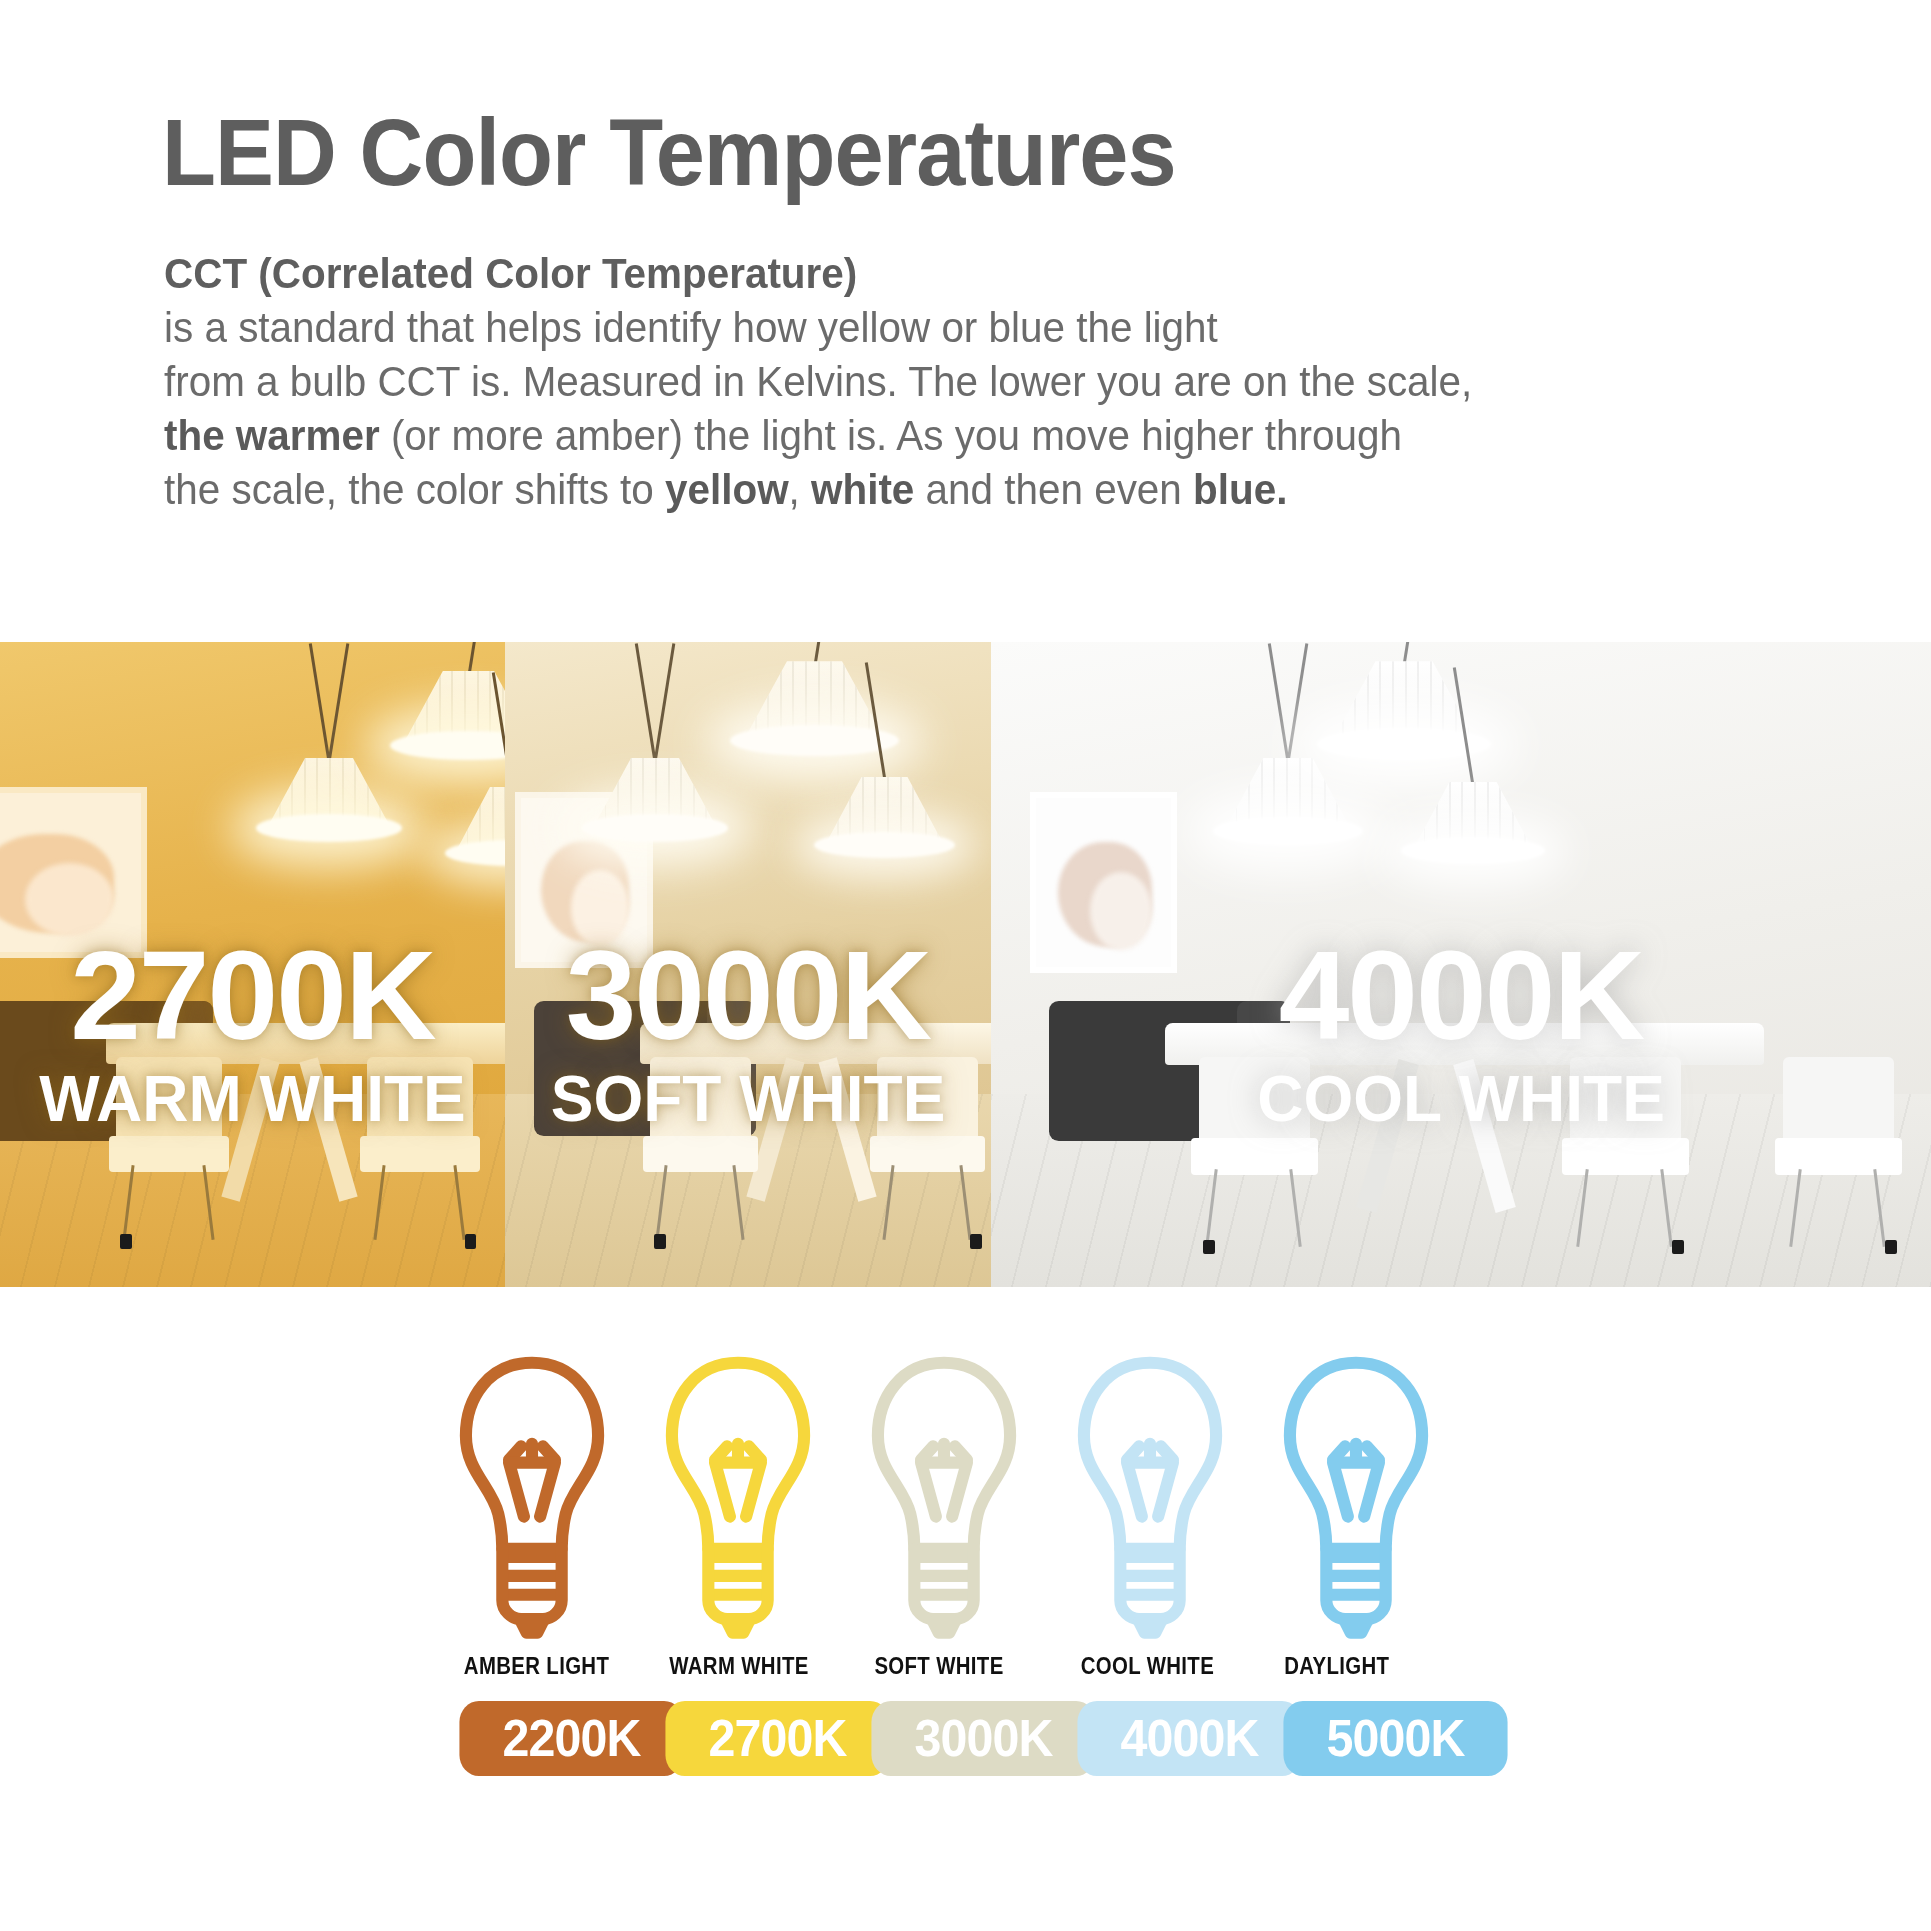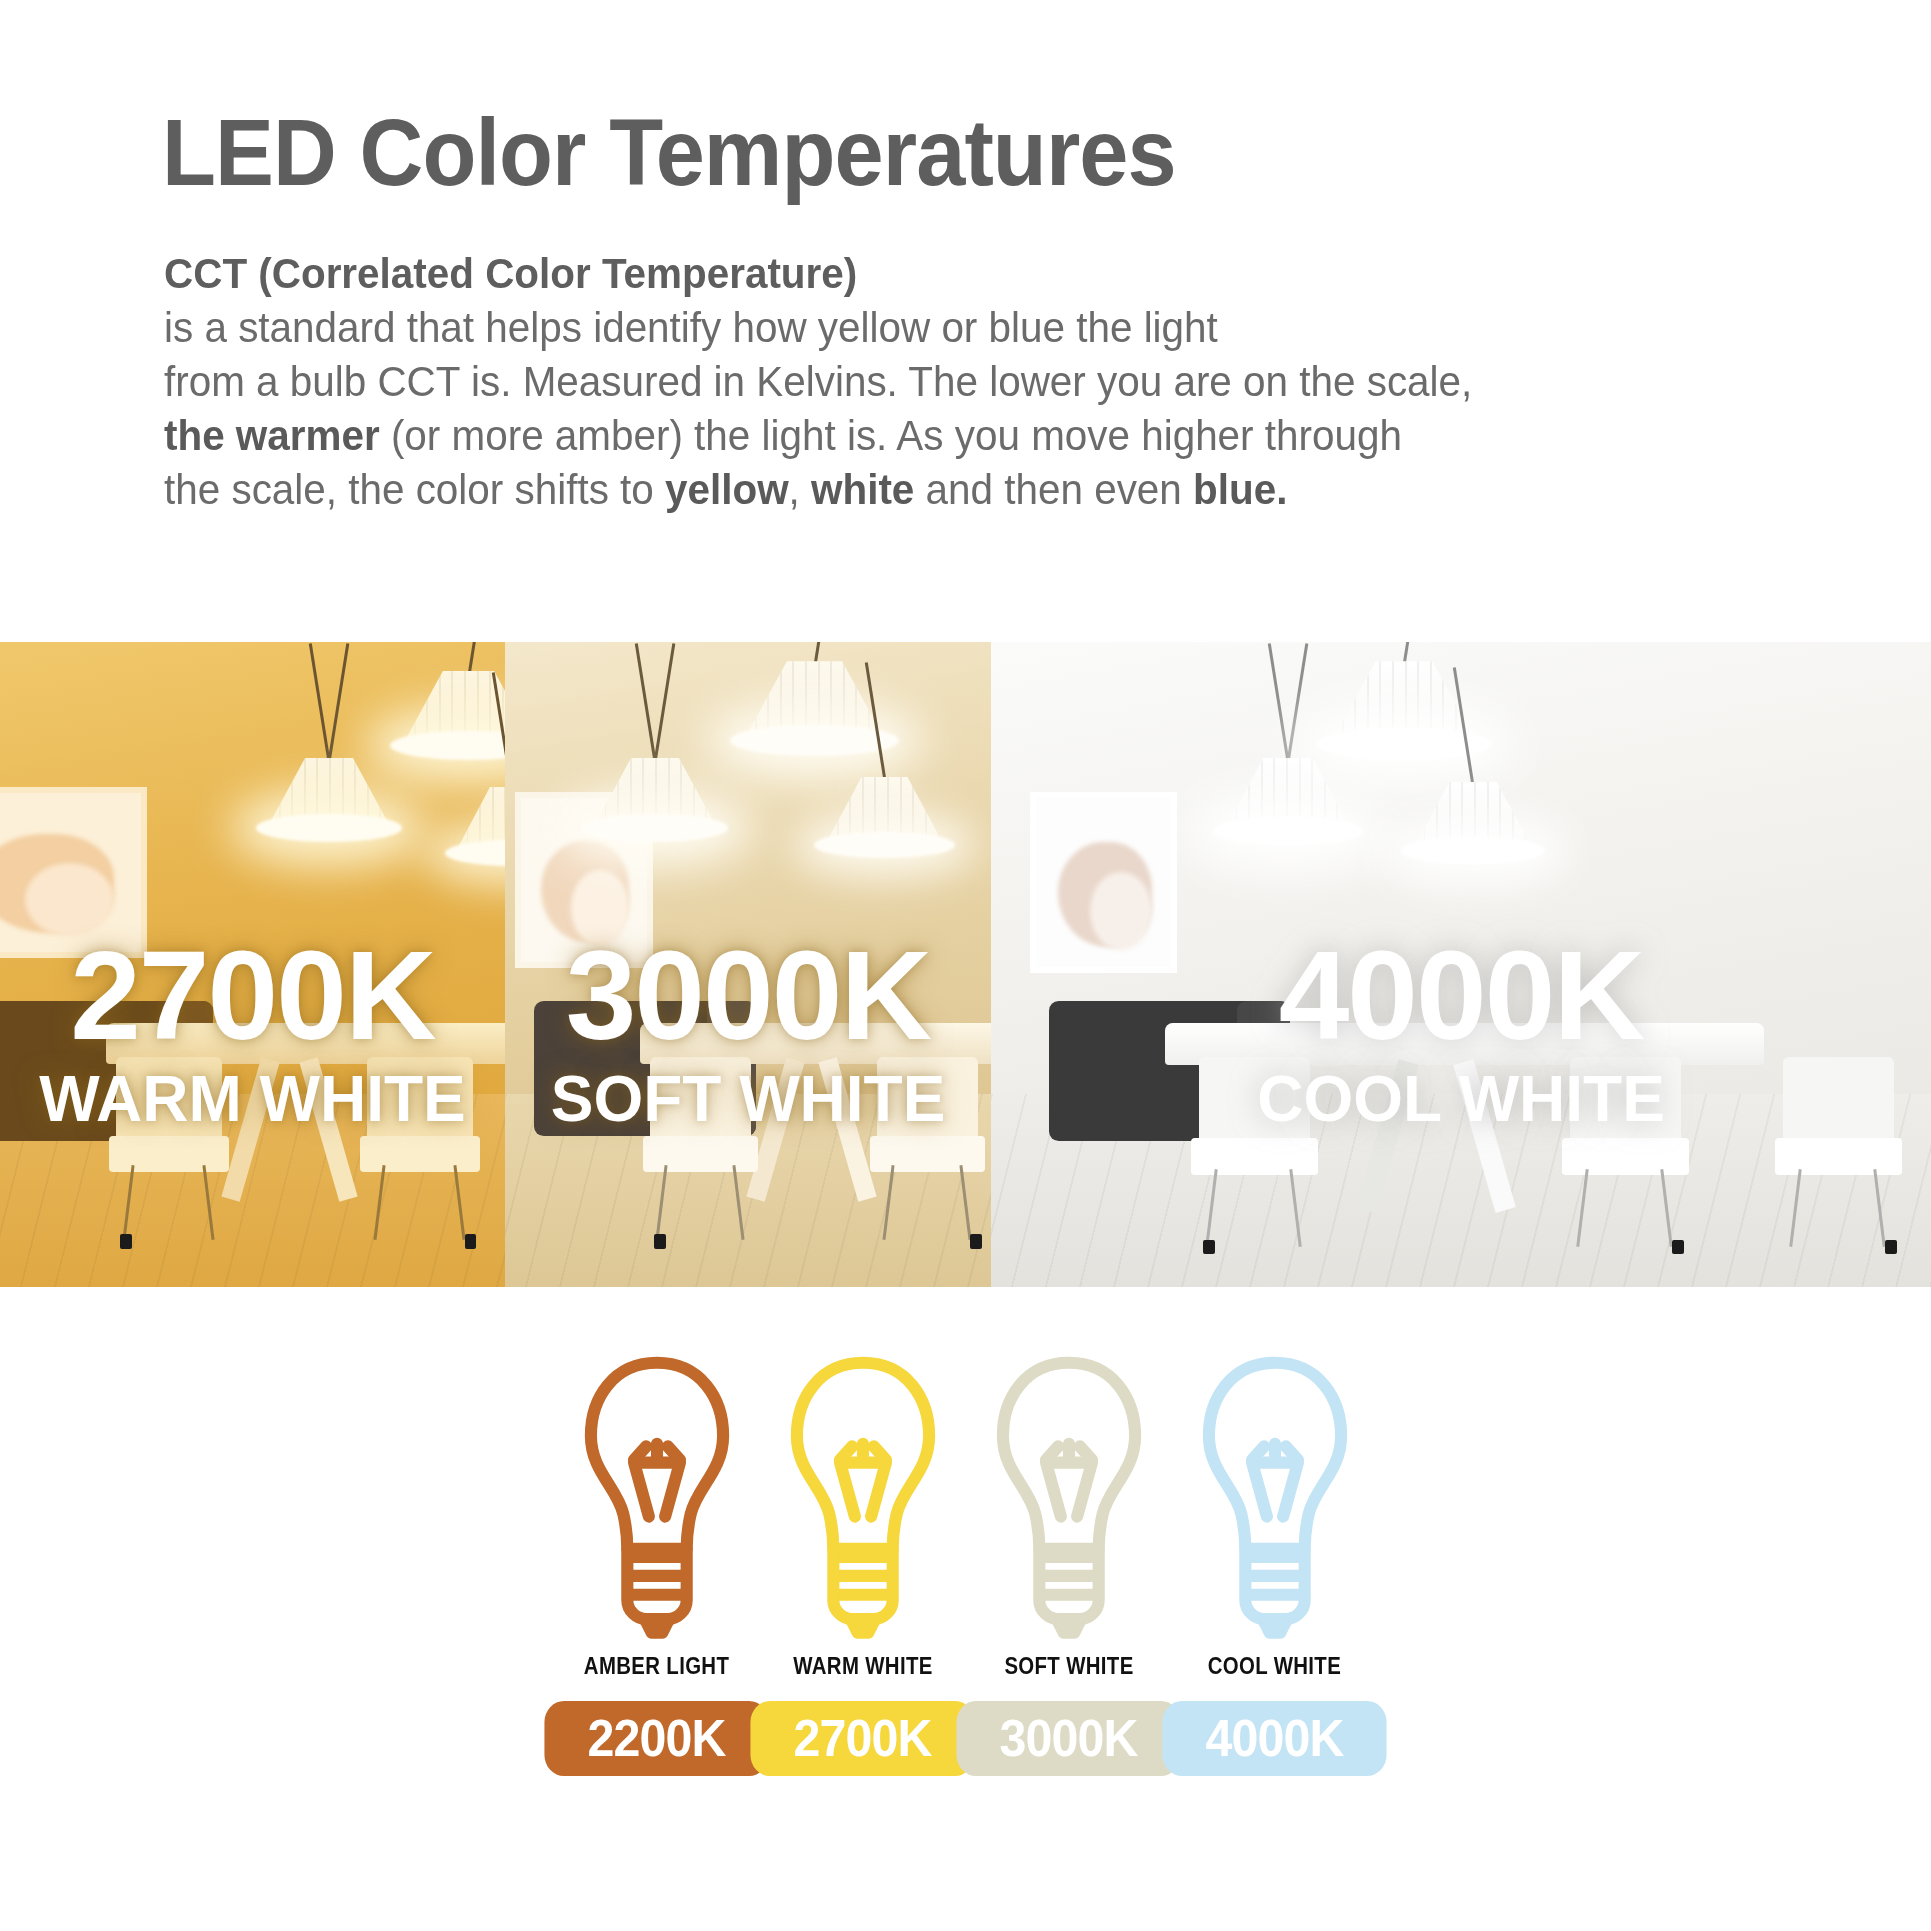--- a/index.html
+++ b/index.html
@@ -102,21 +102,21 @@
     text-shadow:0 0 25px rgba(150,110,30,.55), 0 0 9.7px rgba(120,90,20,.35);
   }
   .panel-kelvin{ top:290px; font-size:127px; line-height:127px; letter-spacing:-1.9px; }
   .panel-name{ top:425px; font-size:64px; line-height:64px; letter-spacing:0px; }
 
   
   #bulb-scale{
     position:absolute; left:0; top:1352px; width:1931px; height:579px;
     display:flex; justify-content:center; align-items:flex-start; gap:0px;
   }
-  .bulb-col{ width:206px; display:flex; flex-direction:column; align-items:center; }
+  .bulb-col{ width:206px; display:flex; flex-direction:column; align-items:flex-start; }
   .bulb-svg{ width:162px; height:290px; display:block; }
   .bulb-caption{
     margin-top:9.7px;
     font-size:24px; font-weight:700; color:#111;
     letter-spacing:0.4px;
     transform:scaleX(0.85); transform-origin:center top;
     white-space:nowrap;
   }
   .kelvin-pill{
     margin-top:21px;
@@ -366,15 +366,29 @@
         <path d="M43 82 L77 82 L66 122 M54 122 L43 82"></path>
         <path d="M39 152 L81 152 M39 166 L81 166 M39 180 L81 180"></path>
         <path d="M38 146 L38 184 C38 192 45 198 52 198 L68 198 C75 198 82 192 82 184 L82 146"></path>
         <path d="M52 200 L68 200 L64 208 L56 208 Z"></path>
       </g>
     </svg>
     <div class="bulb-caption">COOL WHITE</div>
     <div class="kelvin-pill" style="background: rgb(195, 228, 245);">4000K</div>
   </div>
 
+  <div class="bulb-col">
+    <svg class="bulb-svg" viewBox="0 0 120 215">
+      <g fill="none" stroke-width="9" stroke-linecap="round" stroke-linejoin="round" stroke="#83ccee">
+        <path d="M60 8 C28 8 11 34 11 62 C11 88 30 100 35 120 C38 133 38 140 38 146 L82 146 C82 140 82 133 85 120 C90 100 109 88 109 62 C109 34 92 8 60 8 Z"></path>
+        <path d="M43 80 L52 70 M60 68 L60 78 M77 80 L68 70"></path>
+        <path d="M43 82 L77 82 L66 122 M54 122 L43 82"></path>
+        <path d="M39 152 L81 152 M39 166 L81 166 M39 180 L81 180"></path>
+        <path d="M38 146 L38 184 C38 192 45 198 52 198 L68 198 C75 198 82 192 82 184 L82 146"></path>
+        <path d="M52 200 L68 200 L64 208 L56 208 Z"></path>
+      </g>
+    </svg>
+    <div class="bulb-caption">DAYLIGHT</div>
+    <div class="kelvin-pill" style="background: rgb(131, 204, 238);">5000K</div>
+  </div>
 
 </div>
 
 
 </body></html>

